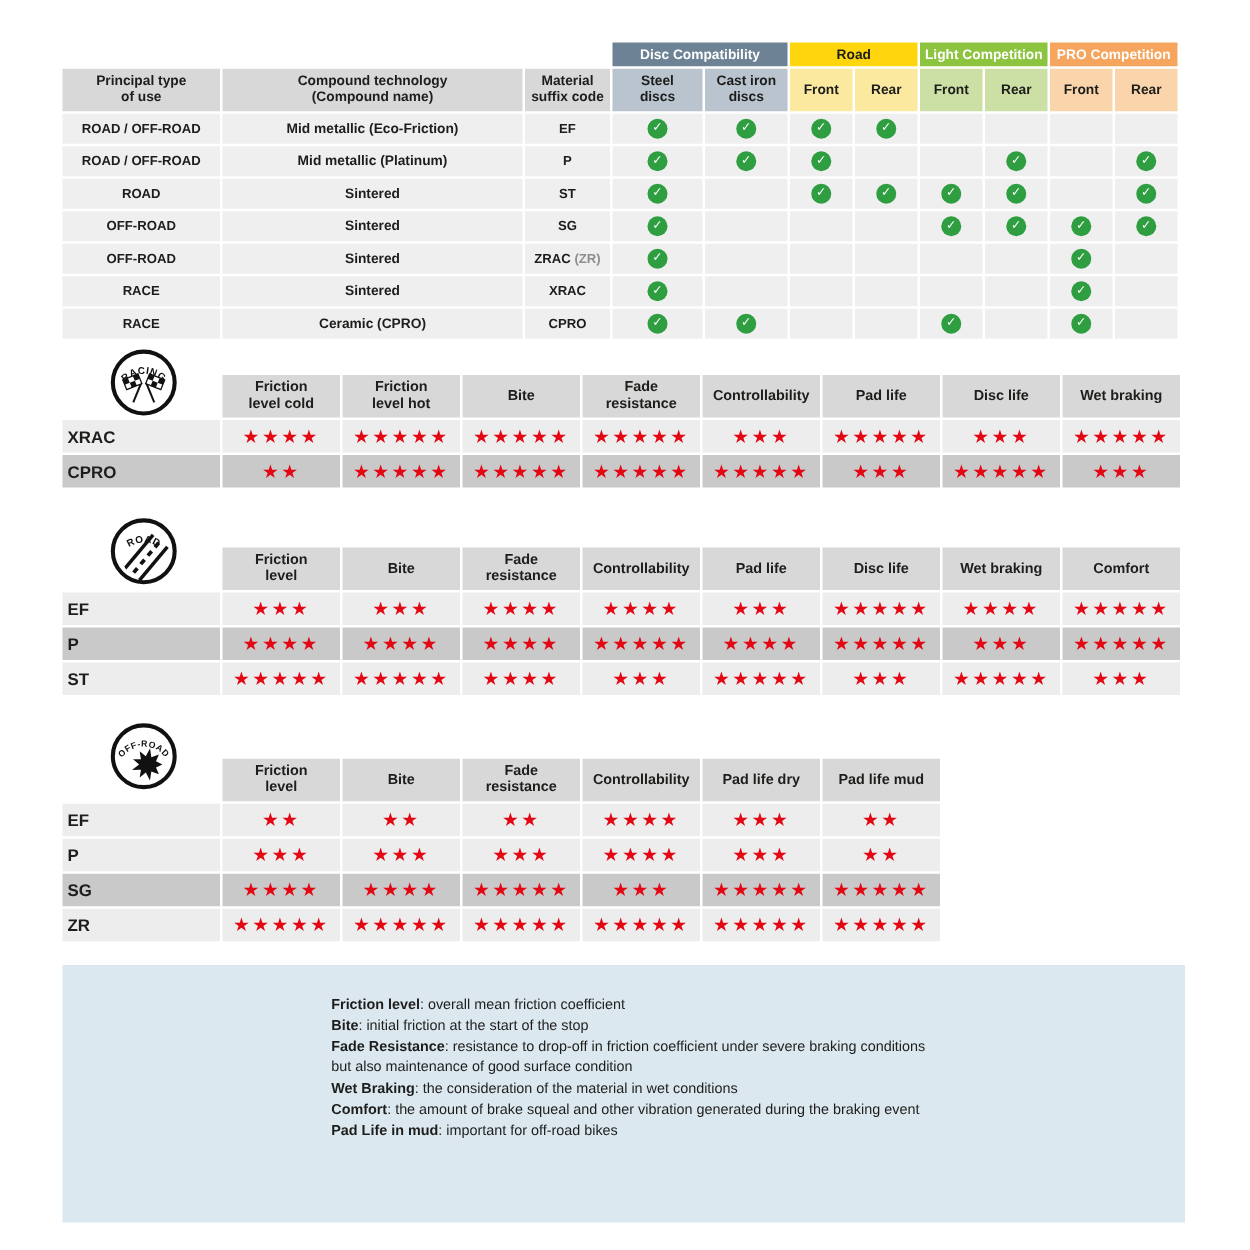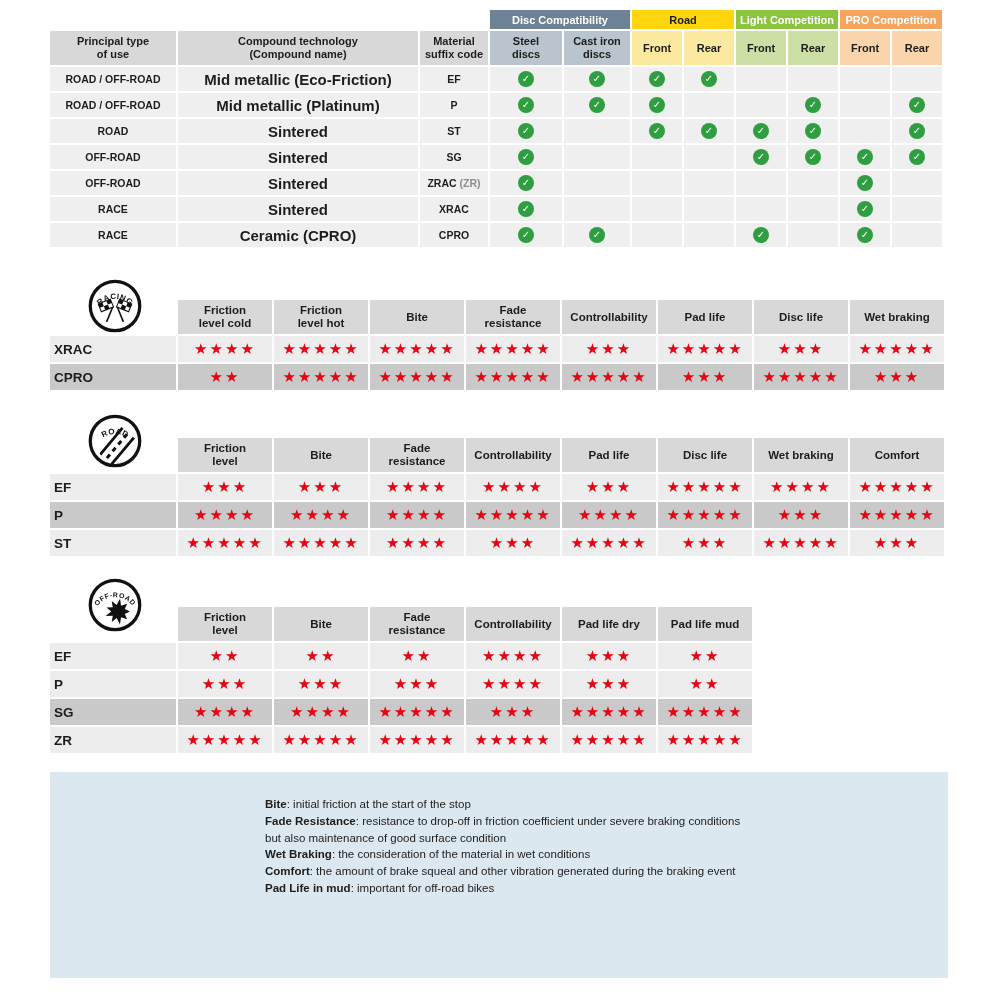--- a/index.html
+++ b/index.html
@@ -2,34 +2,34 @@
 <html style="--star: #e30613; --check: #2e9e41; --disc-header: #6d8295; --disc-sub: #b9c4ce; --road-header: #ffd60d; --road-sub: #fbe9a0; --light-header: #8cc43f; --light-sub: #cce0a5; --pro-header: #f5a55e; --pro-sub: #fad5ac; --head-gray: #d8d8d8; --compat-row: #efefef; --row-light: #ededed; --row-dark: #c9c9c9; --legend-bg: #dce8ef; --legend-title: #e30613;"><head>
 <meta charset="utf-8">
 <style>
   html,body{margin:0;padding:0}
   body{width:1000px;height:1000px;position:relative;background:#fff;
        font-family:"Liberation Sans","DejaVu Sans",sans-serif;color:#1d1d1b}
   table{border-collapse:separate;border-spacing:2px;table-layout:fixed}
   th,td{padding:0;text-align:center;vertical-align:middle;overflow:hidden}
 
   
-  #compat{position:absolute;left:48px;top:8px}
+  #compat{position:absolute;left:48px;top:32px}
   .group-row th{height:19px;font-size:11px;font-weight:bold}
   .g-disc{background:var(--disc-header,#6d8295);color:#fff}
   .g-road{background:var(--road-header,#ffd60d);color:#1d1d1b}
   .g-light{background:var(--light-header,#8cc43f);color:#fff}
   .g-pro{background:var(--pro-header,#f5a55e);color:#fff}
   .head-row th{height:34px;font-size:11px;font-weight:bold;white-space:pre-line;line-height:13px}
   .hg{background:var(--head-gray,#d8d8d8)}
   .hd{background:var(--disc-sub,#b9c4ce)}
   .hr{background:var(--road-sub,#fbe9a0)}
   .hl{background:var(--light-sub,#cce0a5)}
   .hp{background:var(--pro-sub,#fad5ac)}
   #compat tbody td{background:var(--compat-row,#efefef);height:24px;font-size:10.5px;font-weight:bold}
-  #compat tbody td.c-comp{font-size:15px}
+  #compat tbody td.c-comp{font-size:11px}
   .code-note{color:#8d8d8d;font-weight:bold}
   .check{display:inline-flex;width:16px;height:16px;border-radius:50%;
          background:var(--check,#2e9e41);color:#fff;font-size:10px;font-weight:bold;
          align-items:center;justify-content:center;line-height:1}
 
   
   .section{position:absolute;left:48px;width:900px}
   #sec-racing{top:278px}#sec-road{top:413px}#sec-offroad{top:577px}
   .icon{position:absolute;left:39px;top:0;width:56px;height:56px}
   .icon-text{font-weight:bold;fill:#111;letter-spacing:.5px}
@@ -391,20 +391,21 @@
           <td class="stars">★★★★★</td>
           <td class="stars">★★★★★</td>
           <td class="stars">★★★★★</td>
         </tr>
       </tbody>
   </table>
 </div>
 
 <div id="legend">
   <div id="legend-entries">
+      <div class="lline"><strong>Friction level</strong><span>: overall mean friction coefficient</span></div>
       <div class="lline"><strong>Bite</strong><span>: initial friction at the start of the stop</span></div>
       <div class="lline"><strong>Fade Resistance</strong><span>: resistance to drop-off in friction coefficient under severe braking conditions</span></div>
       <div class="lline"><span>but also maintenance of good surface condition</span></div>
       <div class="lline"><strong>Wet Braking</strong><span>: the consideration of the material in wet conditions</span></div>
       <div class="lline"><strong>Comfort</strong><span>: the amount of brake squeal and other vibration generated during the braking event</span></div>
       <div class="lline"><strong>Pad Life in mud</strong><span>: important for off-road bikes</span></div>
     </div>
 </div>
 
 </body></html>

